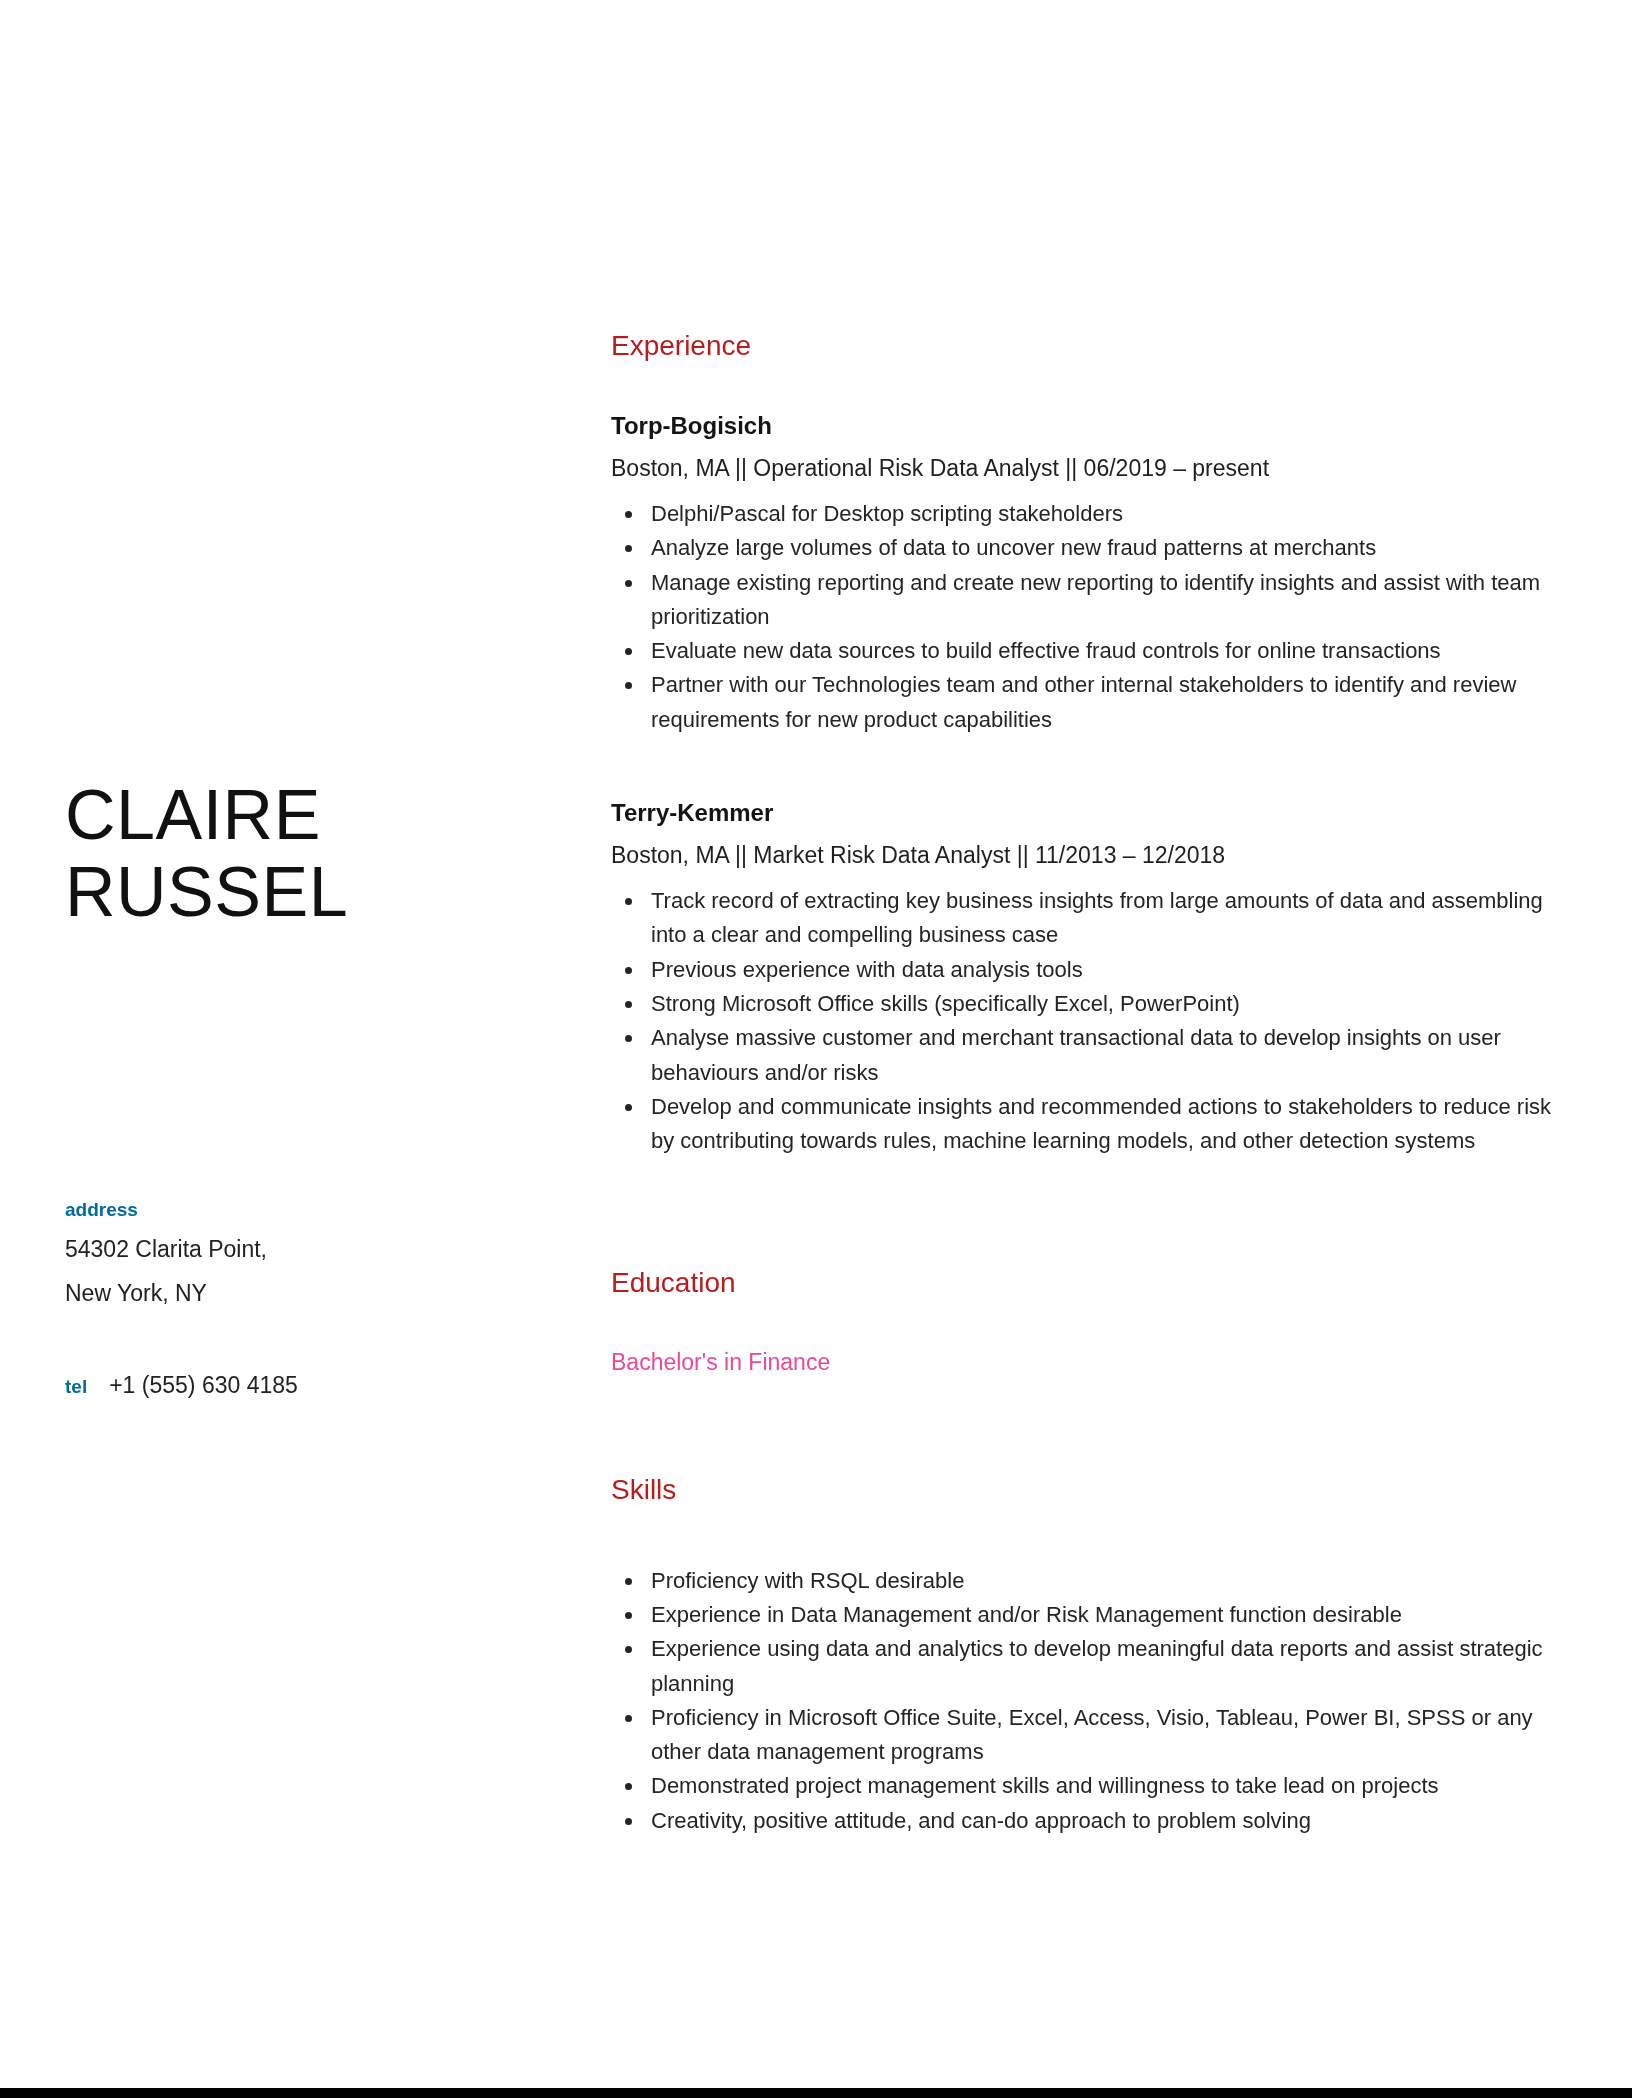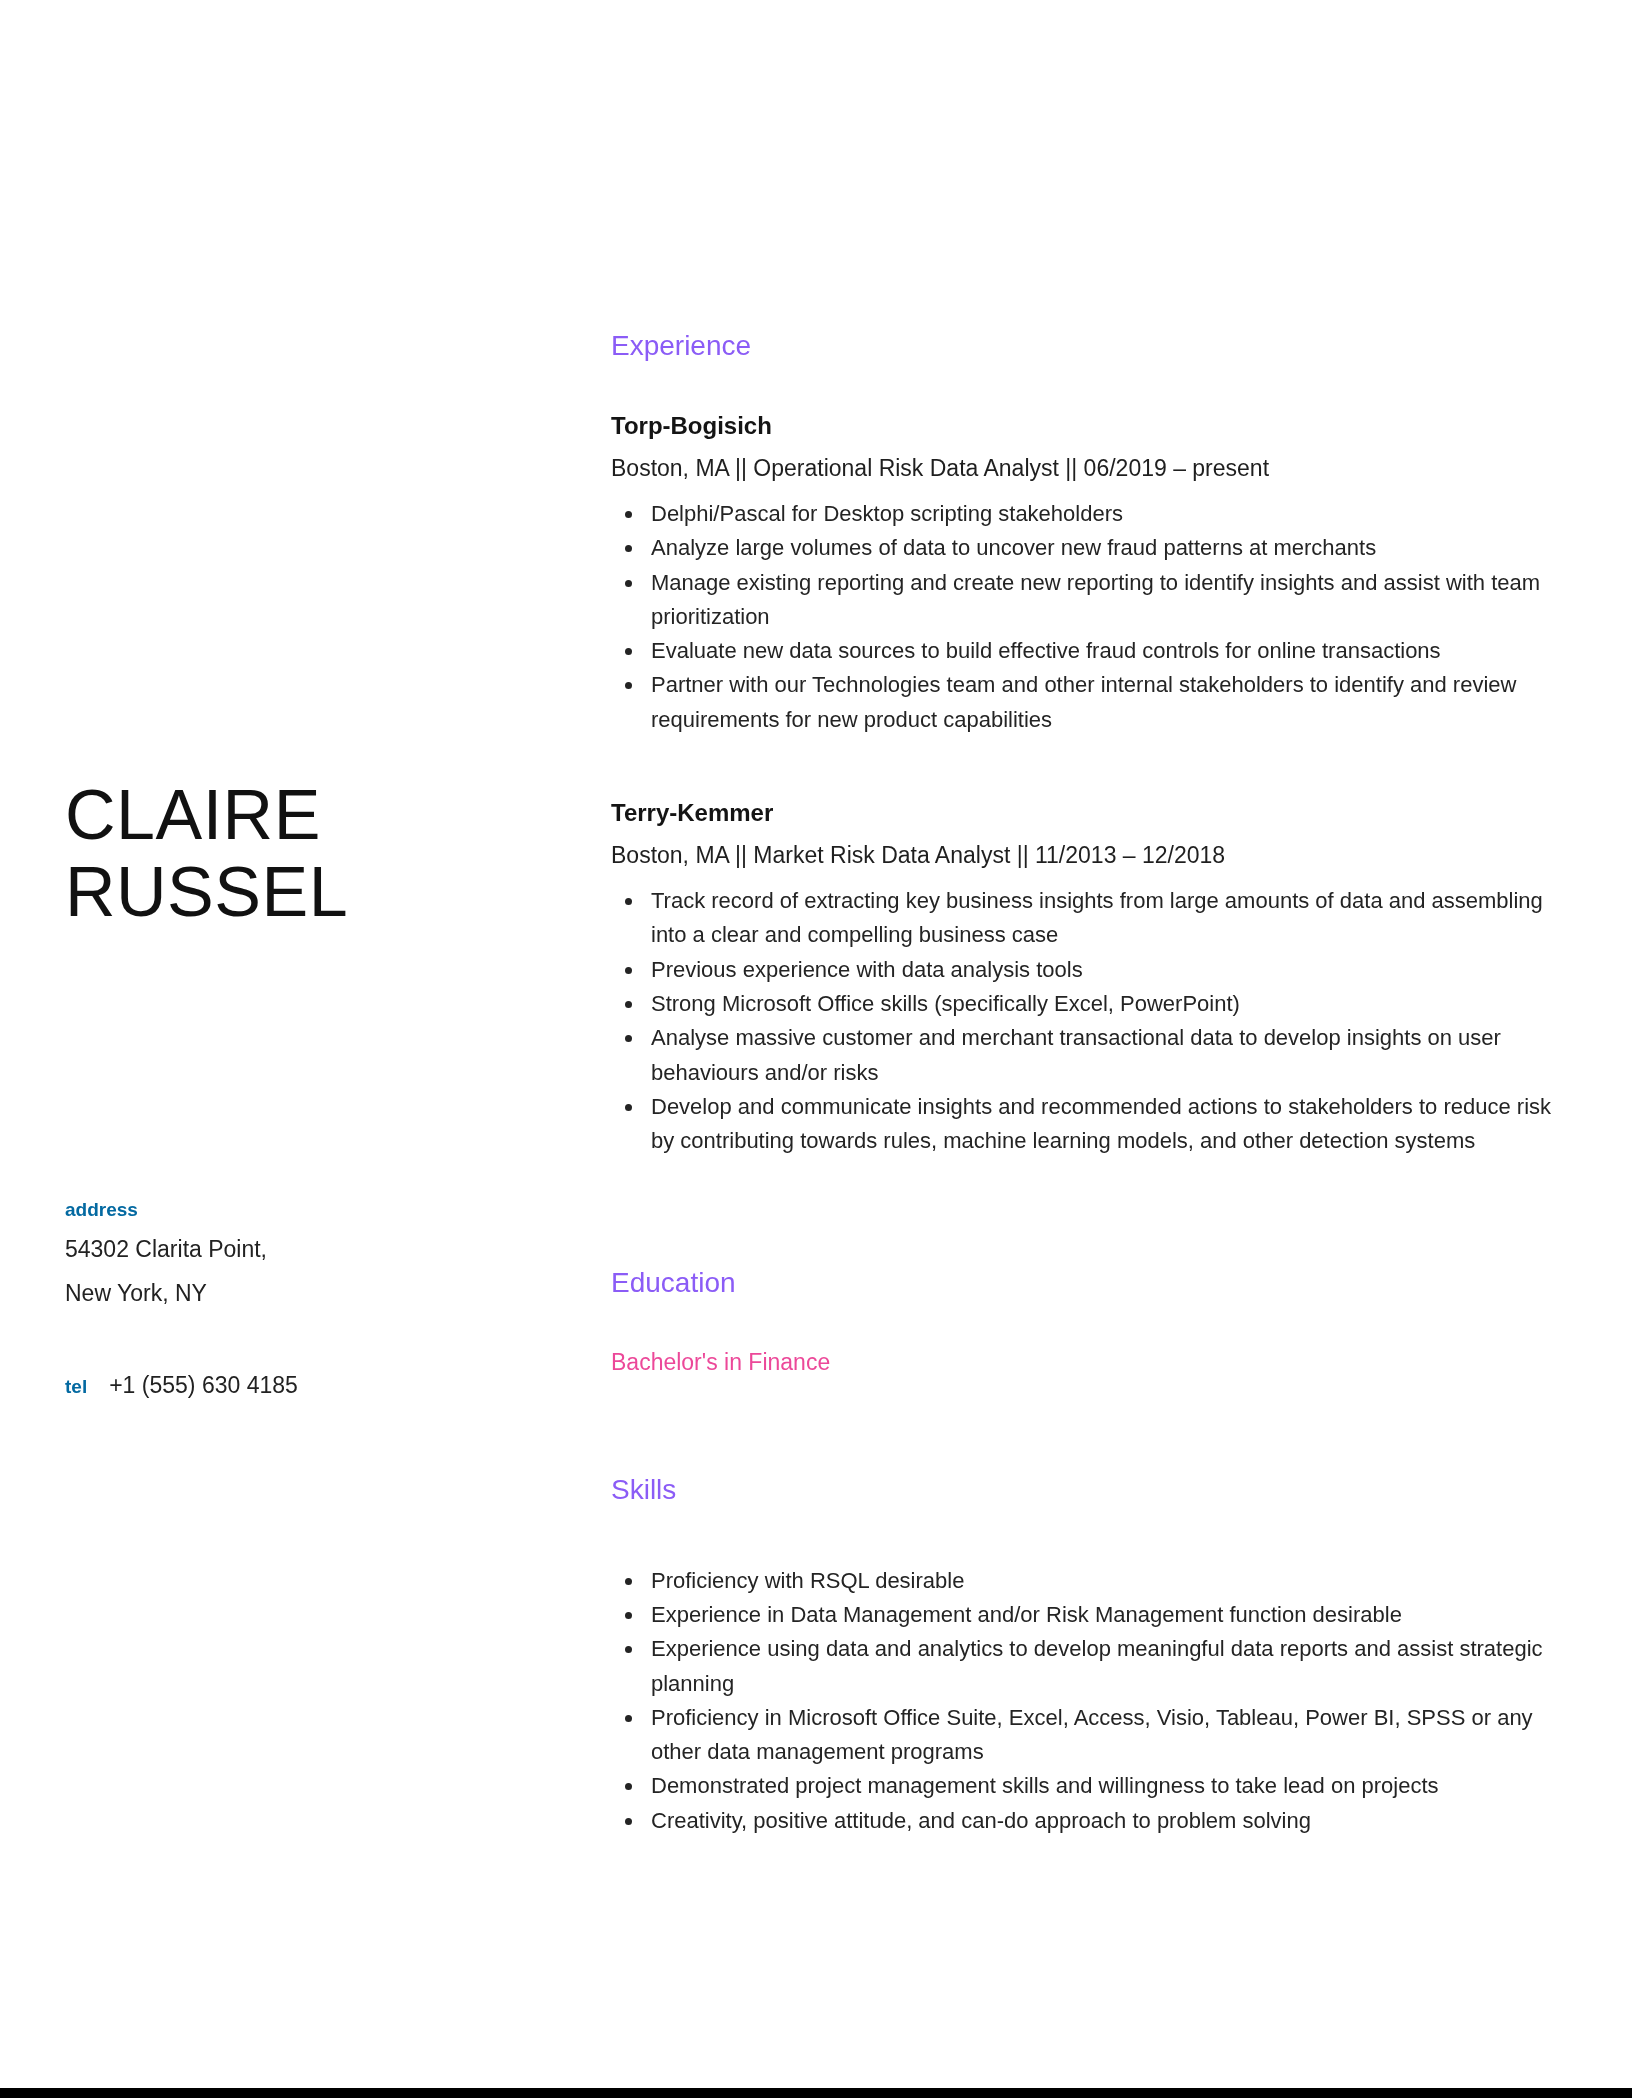--- a/index.html
+++ b/index.html
@@ -51,21 +51,21 @@
   }
   .tel-row .label { margin-right: 22px; }
   
   .right {
     width: 1021px;
     padding: 70px 62px 0 0;
   }
   h2.section-heading {
     font-size: 28px;
     font-weight: 500;
-    color: #8b5cf6;
+    color: #b91c1c;
     margin-bottom: 50px;
   }
   .job { margin-bottom: 62px; }
   .company {
     font-size: 24px;
     font-weight: 700;
     color: #141414;
     margin-bottom: 15px;
   }
   .meta {

